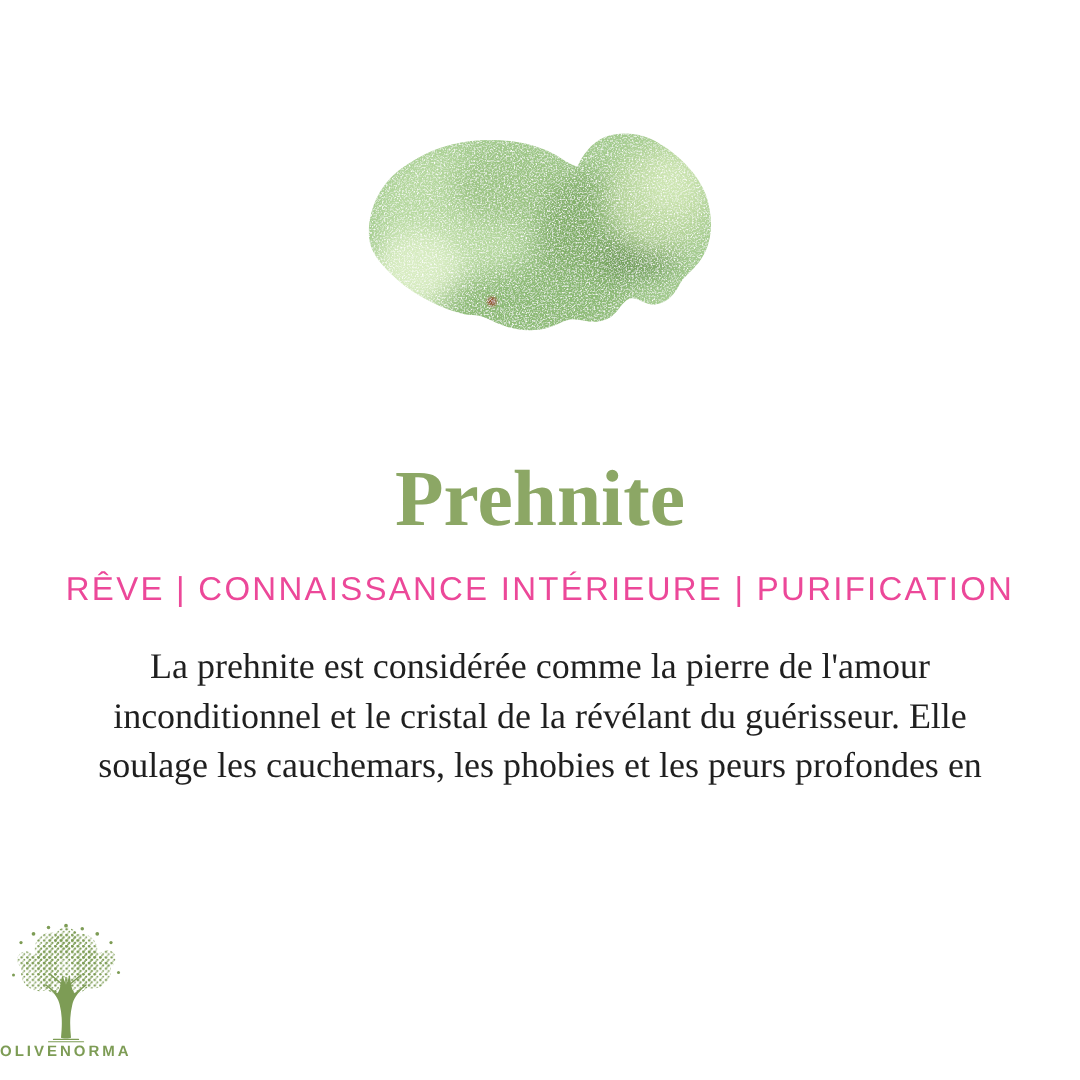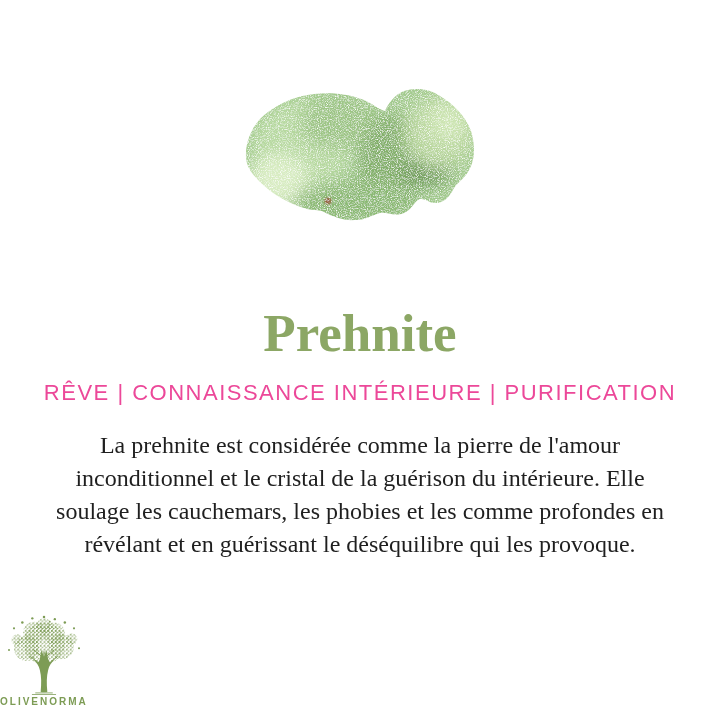--- a/index.html
+++ b/index.html
@@ -125,23 +125,22 @@
       </g>
     </svg>
   </figure>
 
   <h1 class="title">Prehnite</h1>
 
   <div class="subtitle">RÊVE | CONNAISSANCE INTÉRIEURE | PURIFICATION</div>
 
   <div class="desc">
     <div class="line">La prehnite est considérée comme la pierre de l'amour</div>
-    <div class="line">inconditionnel et le cristal de la guérison du intérieure. Elle</div>
-    <div class="line">soulage les cauchemars, les phobies et les comme profondes en</div>
-    <div class="line">révélant et en guérissant le déséquilibre qui les provoque.</div>
+    <div class="line">inconditionnel et le cristal de la révélant du guérisseur. Elle</div>
+    <div class="line">soulage les cauchemars, les phobies et les peurs profondes en</div>
   </div>
 
   <div class="brand">
     <svg width="88" height="80" viewBox="0 0 100 96" xmlns="http://www.w3.org/2000/svg">
       <defs>
         <pattern id="fol" width="4.5" height="4.5" patternUnits="userSpaceOnUse">
           <circle cx="1" cy="1" r="0.95" fill="#7D9C55"></circle>
           <circle cx="3.2" cy="2.8" r="0.75" fill="#7D9C55"></circle>
           <circle cx="2.2" cy="3.9" r="0.5" fill="#7D9C55"></circle>
         </pattern>

